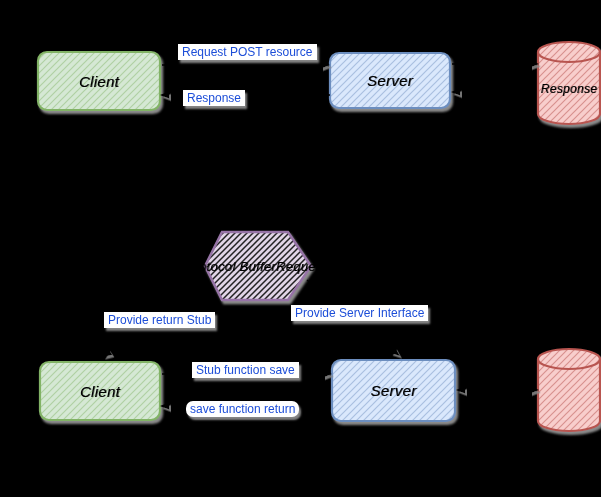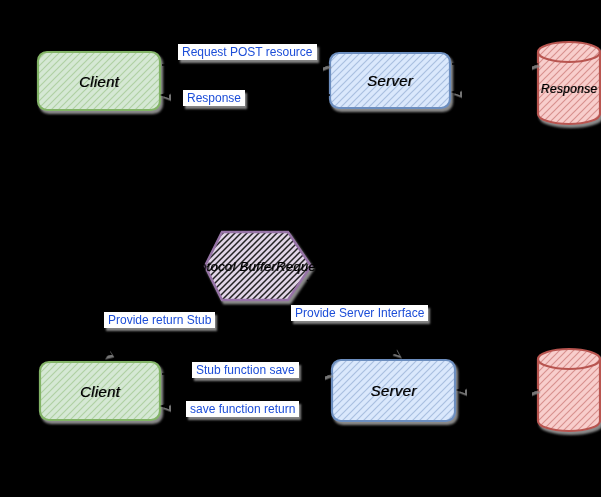--- a/index.html
+++ b/index.html
@@ -101,14 +101,14 @@
     <div>Request</div>
   </div>
   <div class="shape-label" style="left:40px; top:362px; width:120px; height:58px;">Client</div>
   <div class="shape-label" style="left:332px; top:360px; width:123px; height:61px;">Server</div>
 
   <div class="chip" style="left:178px; top:44px;">Request POST resource</div>
   <div class="chip" style="left:183px; top:90px;">Response</div>
   <div class="chip" style="left:104px; top:312px;">Provide return Stub</div>
   <div class="chip" style="left:291px; top:305px;">Provide Server Interface</div>
   <div class="chip" style="left:192px; top:362px;">Stub function save</div>
-  <div class="chip" style="left:186px; top:401px;">save function return</div>
+  <div class="chip" style="left:186px; top:401px;border-radius:7px;">save function return</div>
 </div>
 
 </body></html>

